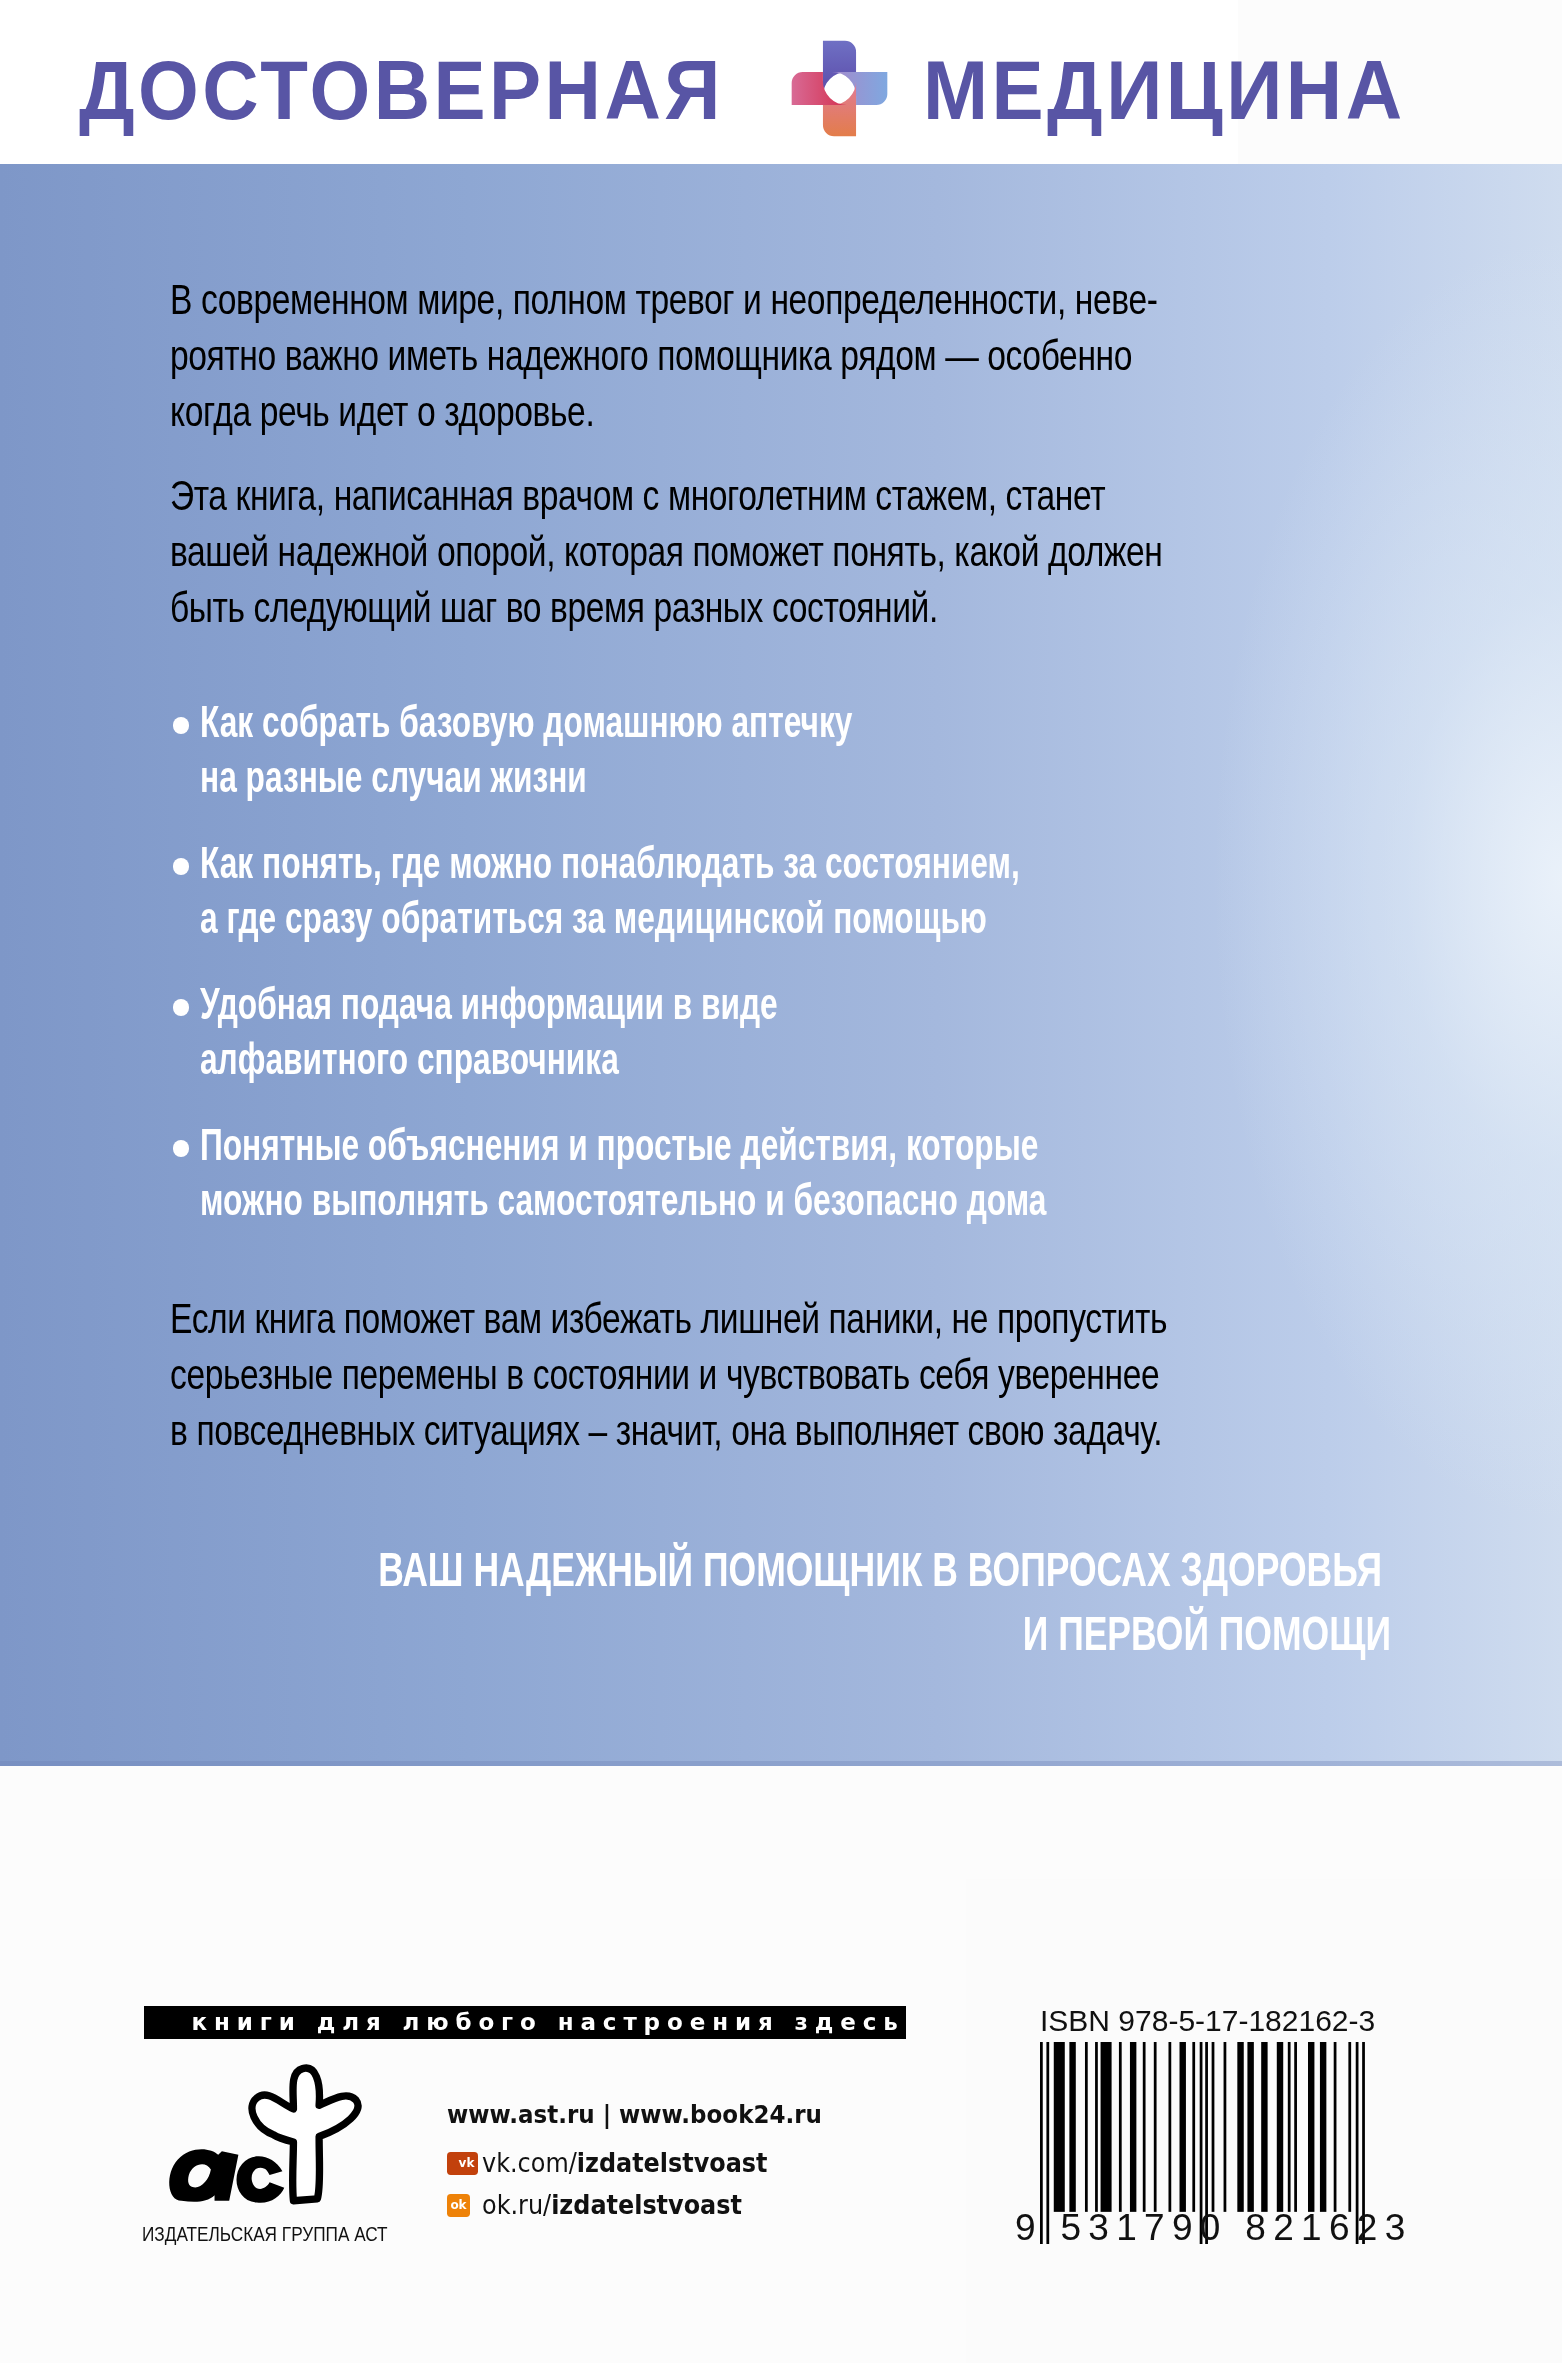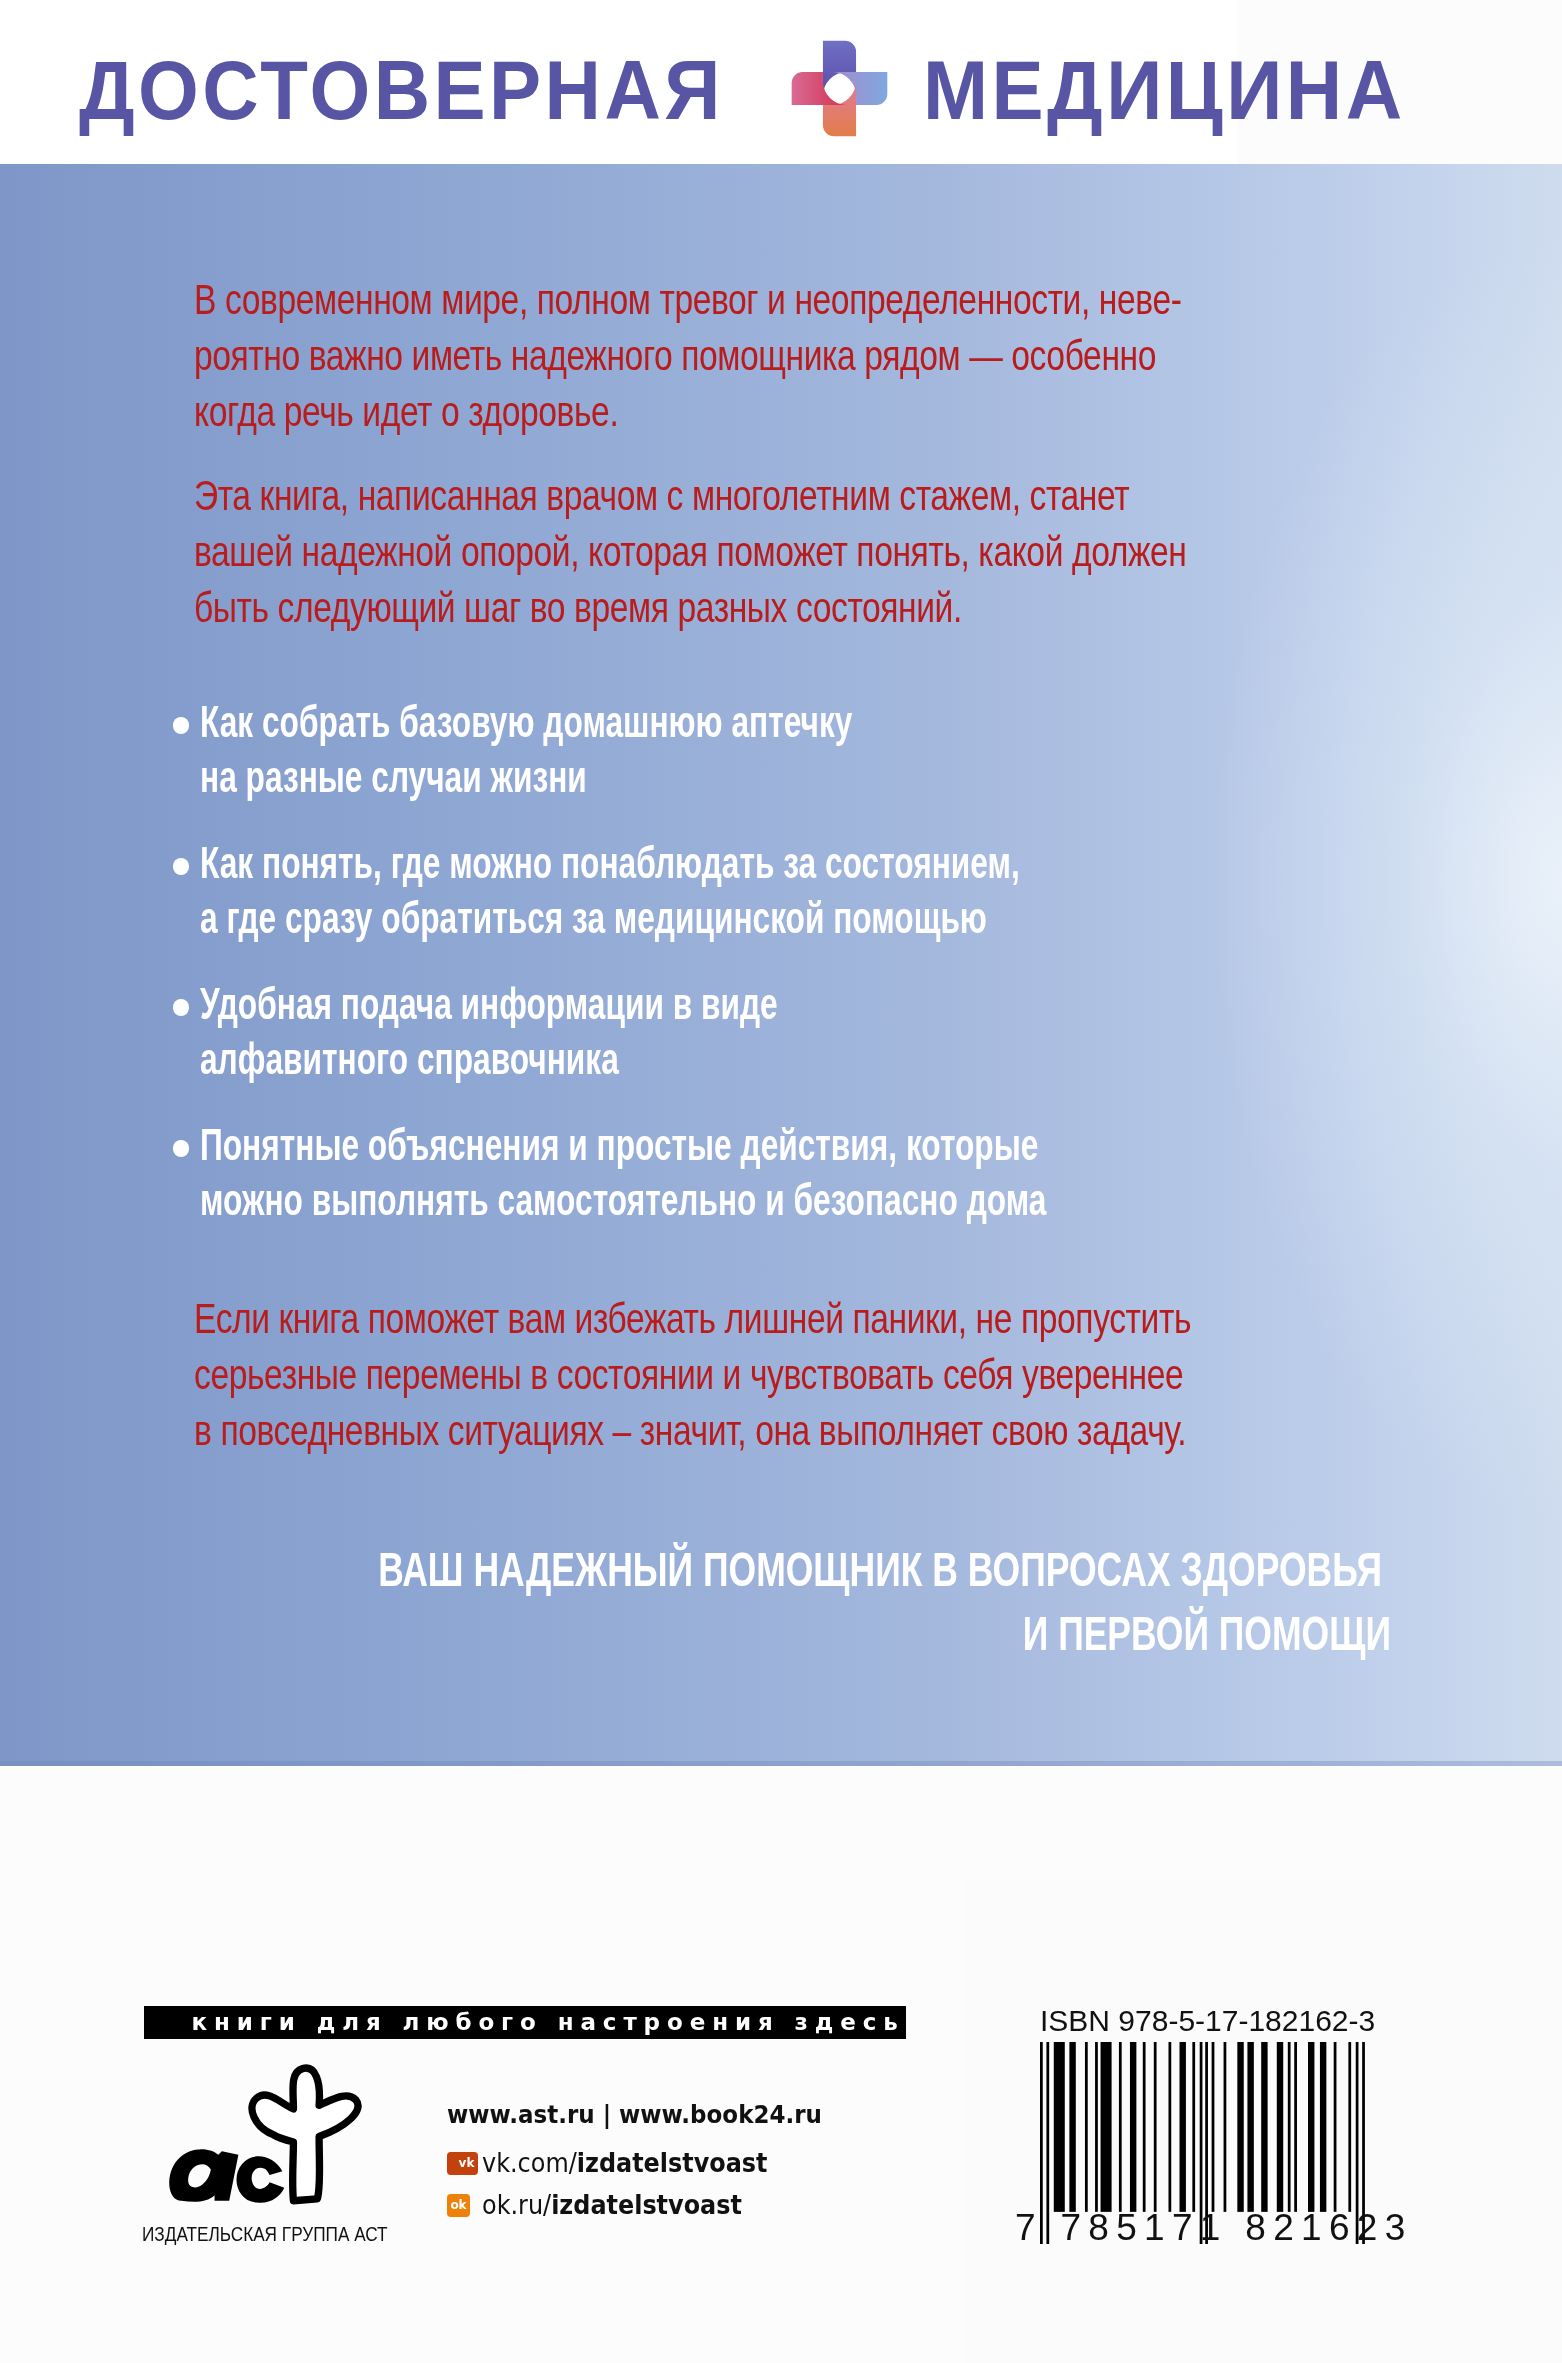--- a/index.html
+++ b/index.html
@@ -28,23 +28,23 @@
       background:
         radial-gradient(ellipse 349px 643px at 1562px 716px, rgba(235,242,250,0.95) 0%, rgba(220,232,246,0.55) 45%, rgba(200,215,238,0) 100%),
         linear-gradient(90deg, #7e97c8 0%, #8ea7d3 30%, #a4b8dd 60%, #bccdea 85%, #cfdcef 100%);
     }
     .blue::after {
       content: ""; position: absolute; left: 0; right: 0; bottom: 0; height: 5.5px;
       background: rgba(110,130,180,0.35);
     }
 
     .body-text {
-      position: absolute; left: 170px; width: 1175px; color: #b91c1c;
+      position: absolute; left: 170px; width: 1175px; color: #000000;
       font-family: "Liberation Sans", sans-serif;
-      font-size: 42px; line-height: 56px; margin-left: 24px;
+      font-size: 42px; line-height: 56px;
     }
     .body-text .line {
       display: block; white-space: nowrap;
       transform: scaleX(0.80); transform-origin: left center;
       letter-spacing: -0.5px;
     }
     .p1 { top: 272px; }
     .p2 { top: 468px; }
     .p3 { top: 1291px; }
 
@@ -259,14 +259,14 @@
     <rect x="270" y="0" width="3" height="185"></rect>
       <rect x="277" y="0" width="3" height="185"></rect>
     <rect x="292" y="0" width="7" height="185"></rect>
       <rect x="305" y="0" width="7" height="185"></rect>
     <rect x="320" y="0" width="3" height="185"></rect>
       <rect x="336" y="0" width="3" height="185"></rect>
     <rect x="344" y="0" width="3" height="220"></rect>
       <rect x="351" y="0" width="3" height="220"></rect>
   </g>
 </svg>
-<div class="barcode-digits">7 785171 821623</div>
+<div class="barcode-digits">9 531790 821623</div>
 
 
 </body></html>

